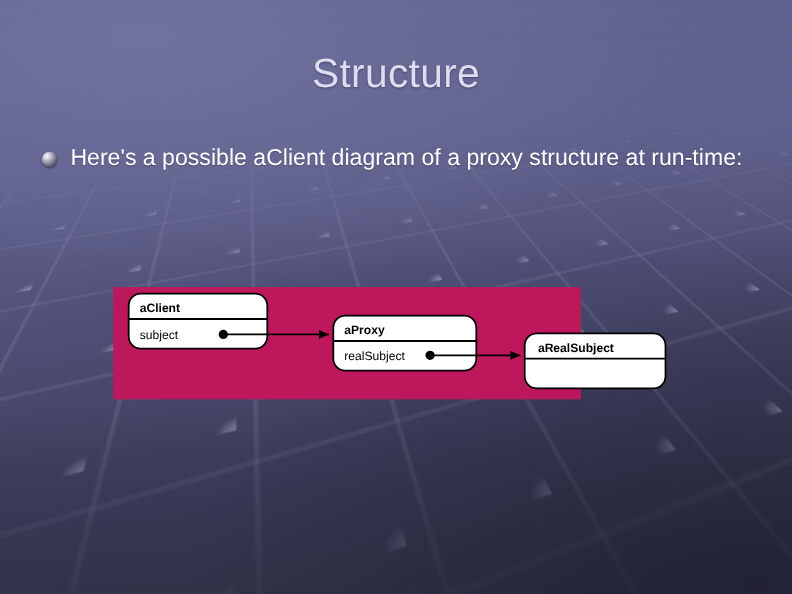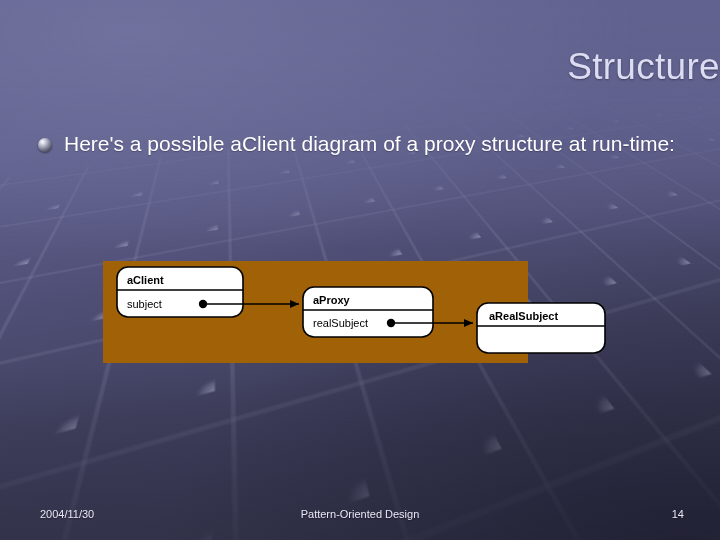--- a/index.html
+++ b/index.html
@@ -80,21 +80,21 @@
   .bg-fade-dark {
     position: absolute; left:0; right:0; bottom:0; height: 170px;
     background: linear-gradient(180deg, rgba(50,50,74,0) 0%, rgba(50,50,74,0.45) 60%, rgba(48,48,70,0.72) 100%);
   }
 
   
   .title {
     position: absolute;
     left: 0; right: 0;
     top: 46px;
-    text-align: right;
+    text-align: center;
     color: #dcdcf2;
     font-size: 37px;
     font-weight: 400;
     letter-spacing: 0.3px;
     text-shadow: 0 1px 2px rgba(20,20,40,0.45);
   }
 
   
   .body-block {
     position: absolute;
@@ -129,21 +129,21 @@
     text-shadow: 0 1px 1px rgba(20,20,40,0.35);
   }
 
   
   .diagram-panel {
     position: absolute;
     left: 103px;
     top: 261px;
     width: 425px;
     height: 102px;
-    background: #a16207;
+    background: #be185d;
   }
   .diagram-svg {
     display: block;
     width: 524px;
     height: 102px;
   }
   .obj-name {
     font-family: "Liberation Sans", sans-serif;
     font-size: 11px;
     font-weight: bold;
@@ -228,19 +228,14 @@
 
       <g>
         <rect x="374" y="42" width="128" height="50" rx="11" ry="11" fill="#ffffff" stroke="#000000" stroke-width="1.6"></rect>
         <line x1="374" y1="65" x2="502" y2="65" stroke="#000000" stroke-width="1.6"></line>
         <text class="obj-name" x="386" y="59">aRealSubject</text>
         <text class="obj-attr" x="386" y="82"></text>
       </g>
     </svg>
   </div>
 
-  <div class="footer">
-    <span class="footer-date">2004/11/30</span>
-    <span class="footer-title">Pattern-Oriented Design</span>
-    <span class="footer-page">14</span>
-  </div>
 
 </div>
 
 </body></html>

